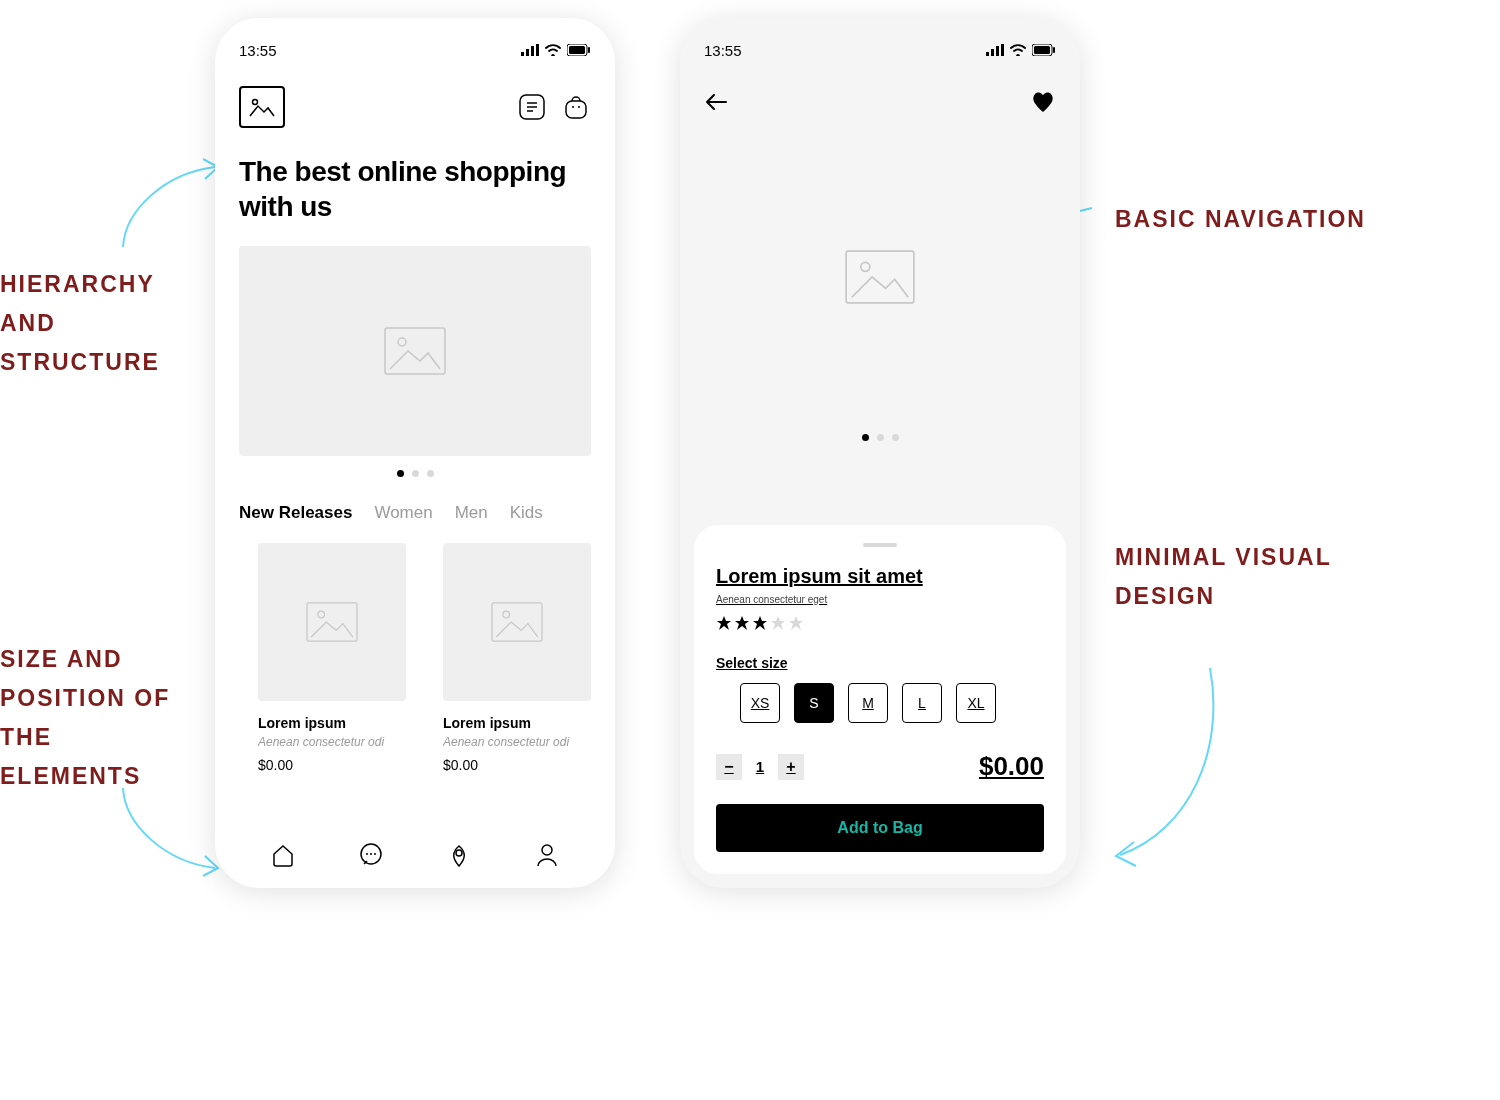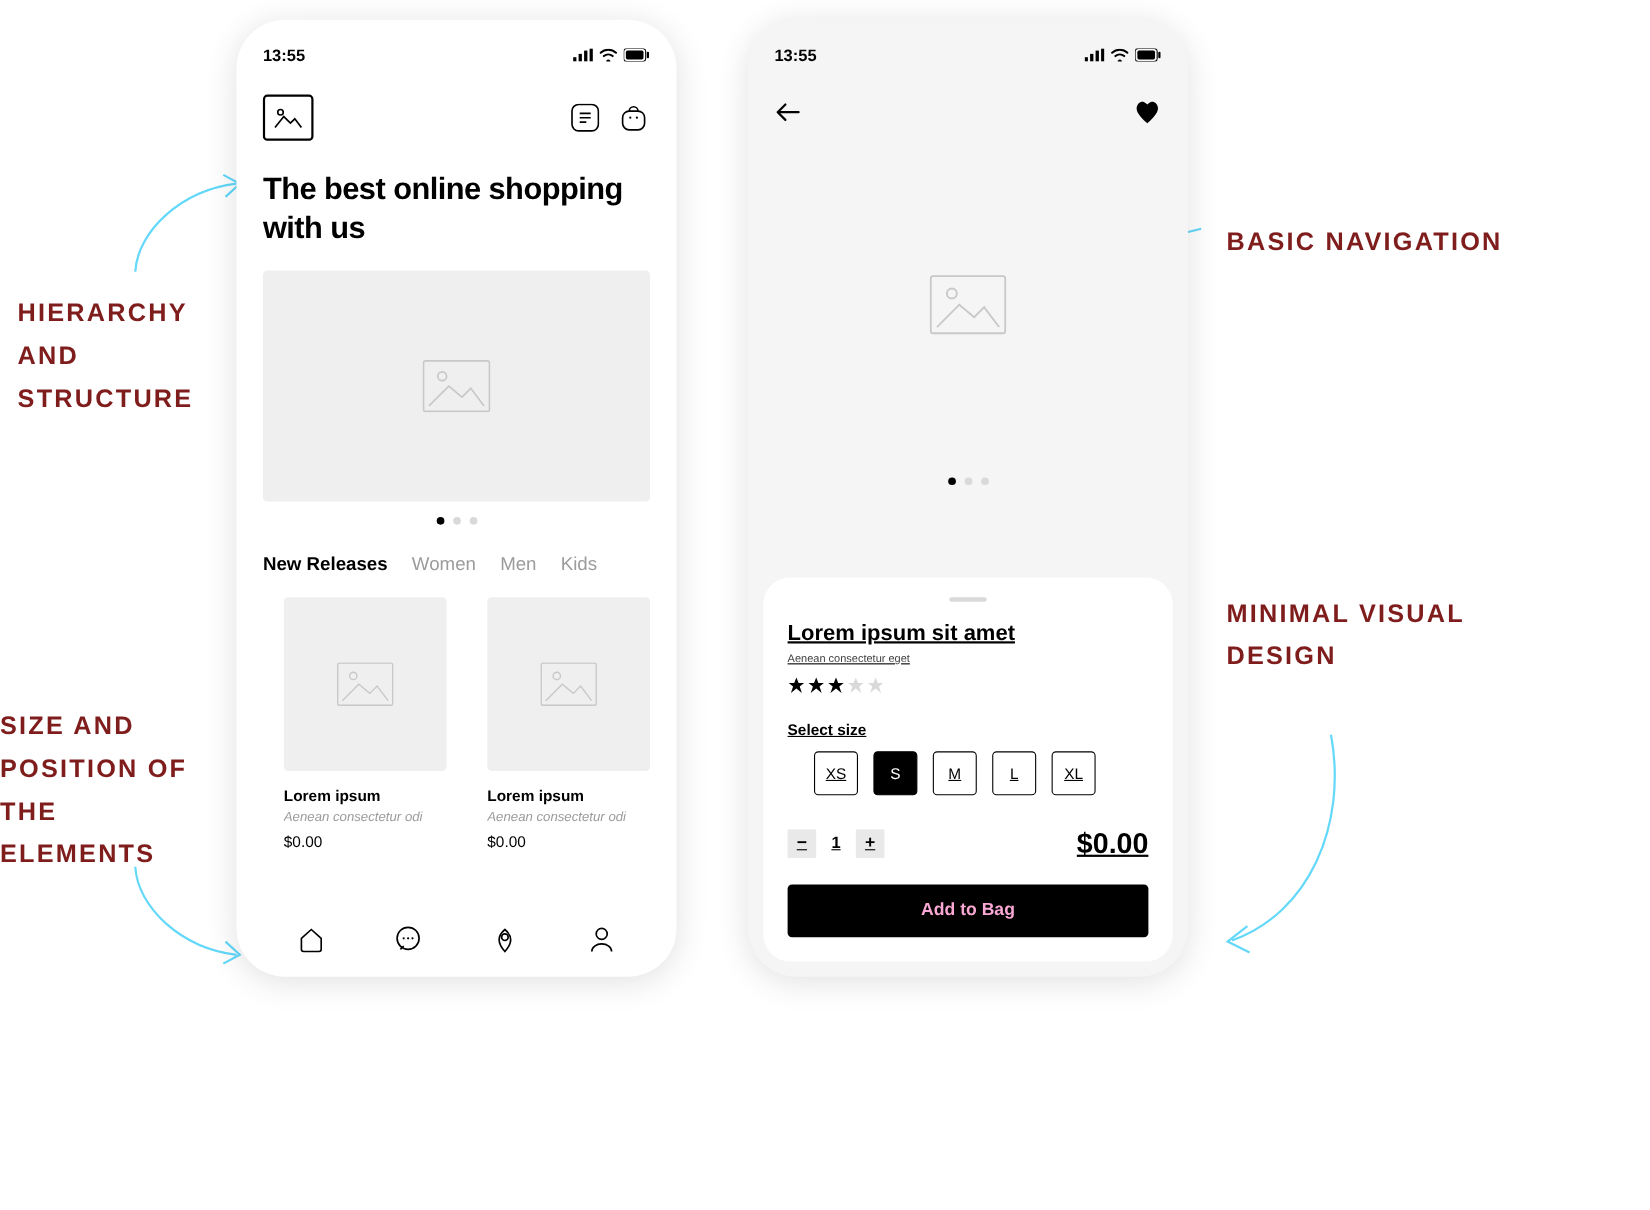--- a/index.html
+++ b/index.html
@@ -36,21 +36,21 @@
     box-shadow: 0 4px 30px rgba(0,0,0,0.12);
     padding: 22px 24px 18px 24px;
     overflow: hidden;
   }
   .phone.grey { background: #f5f5f5; }
   .statusbar {
     display: flex;
     justify-content: space-between;
     align-items: center;
     font-size: 15px;
-    font-weight: 700;
+    font-weight: 400;
     color: #000;
     height: 20px;
   }
   .statusbar .right { display:flex; gap:6px; align-items:center;}
   .signal-icon, .wifi-icon, .battery-icon { display:inline-block; }
   .signal-icon svg, .wifi-icon svg, .battery-icon svg { display:block; }
 
   
   .home-header {
     display:flex; justify-content: space-between; align-items:center;
@@ -145,34 +145,34 @@
   }
   .qty { display:flex; gap:10px; align-items:center;}
   .qty-btn {
     width:26px; height:26px; background:#e9e9e9;
     display:flex; align-items:center; justify-content:center;
     font-size:16px; font-weight:600;
   }
   .qty-val { font-size:15px; font-weight:600; width:16px; text-align:center;}
   .price-big { font-size:26px; font-weight:800;}
   .add-bag {
-    margin-top:22px; background:#000; color:#f9a8d4;
+    margin-top:22px; background:#000; color:#14b8a6;
     height:48px; border-radius:4px;
     display:flex; align-items:center; justify-content:center;
     font-size:16px; font-weight:600;
   }
 
   
   .thin-outline { stroke:#000; stroke-width:1.5; fill:none; }
   .ph-outline { stroke:#c8c8c8; stroke-width:1.5; fill:none; }
 </style>
 </head>
 <body>
 
-<div class="label" style="left:16px; top:265px; width:190px;">HIERARCHY AND STRUCTURE</div>
+<div class="label" style="left:0px; top:265px; width:190px;">HIERARCHY AND STRUCTURE</div>
 <div class="label" style="left:0px; top:640px; width:190px;">SIZE AND POSITION OF THE ELEMENTS</div>
 <div class="label" style="left:1115px; top:200px; width:280px;">BASIC NAVIGATION</div>
 <div class="label" style="left:1115px; top:538px; width:260px;">MINIMAL VISUAL DESIGN</div>
 
 <svg class="arrow" style="left:115px; top:155px;" width="110" height="100" viewBox="0 0 110 100">
   <path d="M 8 92 C 10 55, 50 18, 100 12"></path>
   <path d="M 88 4 L 103 12 L 90 24"></path>
 </svg>
 <svg class="arrow" style="left:115px; top:780px;" width="110" height="100" viewBox="0 0 110 100">
   <path d="M 8 8 C 10 45, 50 82, 100 88"></path>

